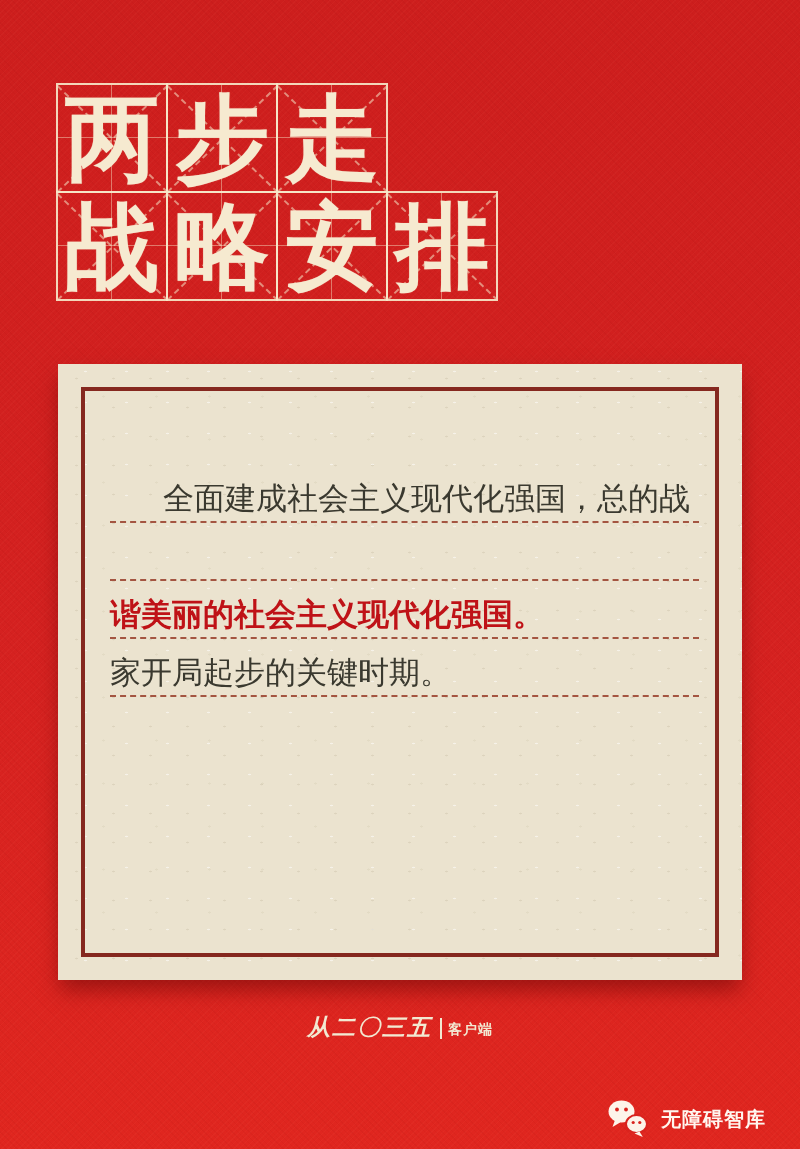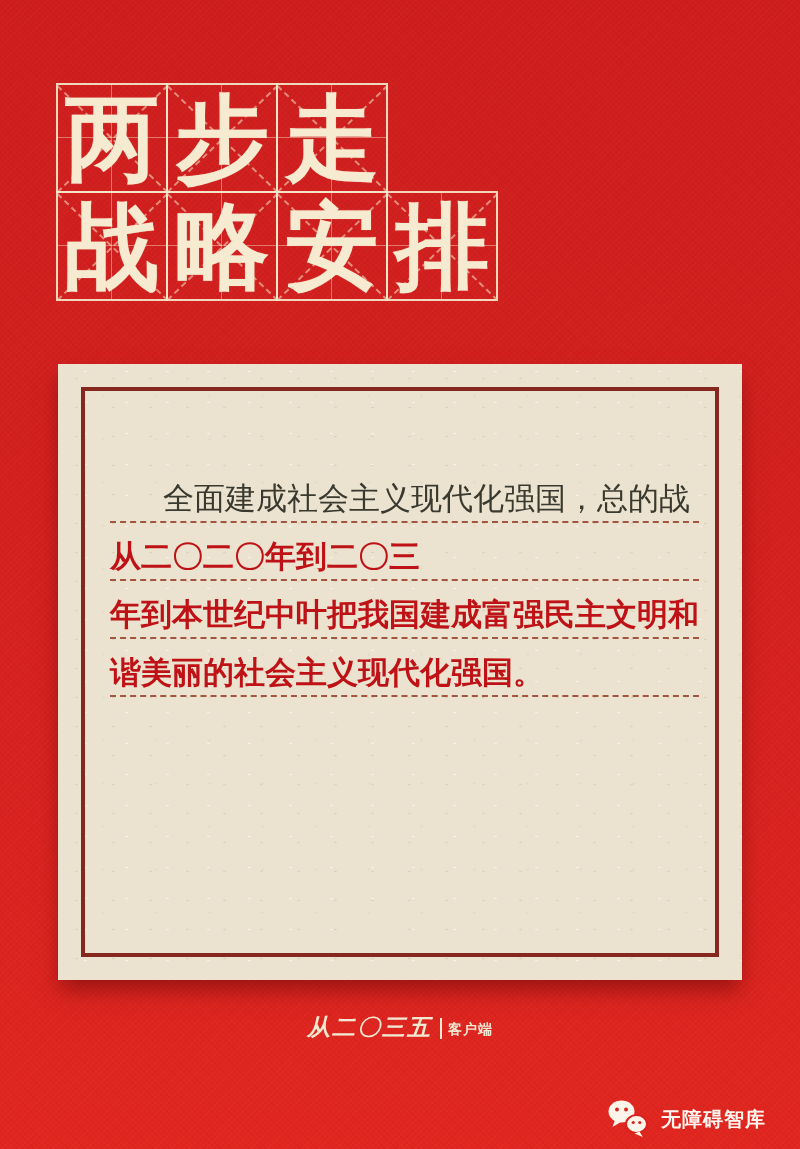--- a/index.html
+++ b/index.html
@@ -130,27 +130,26 @@
   </div>
 </div>
 
 <div class="card">
   <div class="card-border"></div>
   <div class="card-text">
     <div class="tline">
       <span class="seg dark indent">全面建成社会主义现代化强国，总的战</span>
     </div>
     <div class="tline">
-      <span class="seg red">从二〇二〇年到二〇三</span>
-    </div>
-    <div class="tline">
-      <span class="seg red">年到本世纪中叶把我国建成富强民主文明和</span>
     </div>
     <div class="tline">
       <span class="seg red">谐美丽的社会主义现代化强国。</span>
+    </div>
+    <div class="tline">
+      <span class="seg dark">家开局起步的关键时期。</span>
     </div>
   </div>
 </div>
 
 <div class="masthead">
   <span class="script">从二〇三五</span><span class="mdiv"></span><span class="client">客户端</span>
 </div>
 
 <div class="watermark">
   <svg width="42" height="40" viewBox="0 0 42 40">

